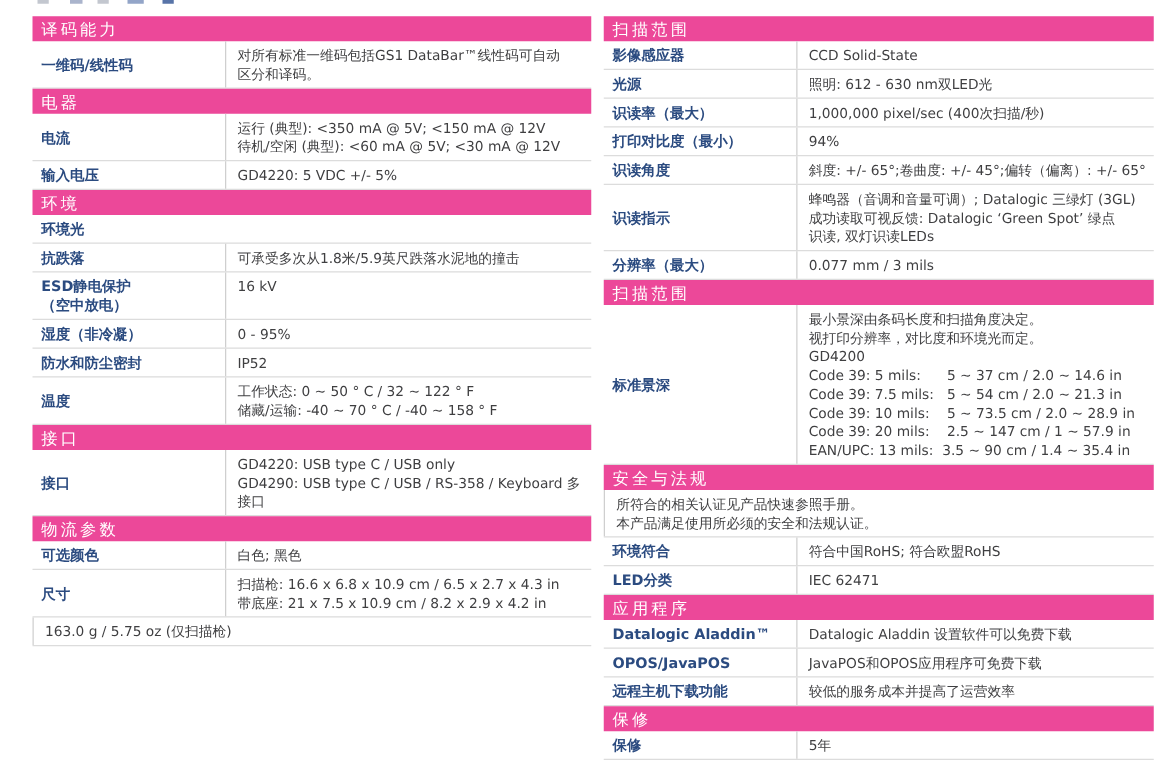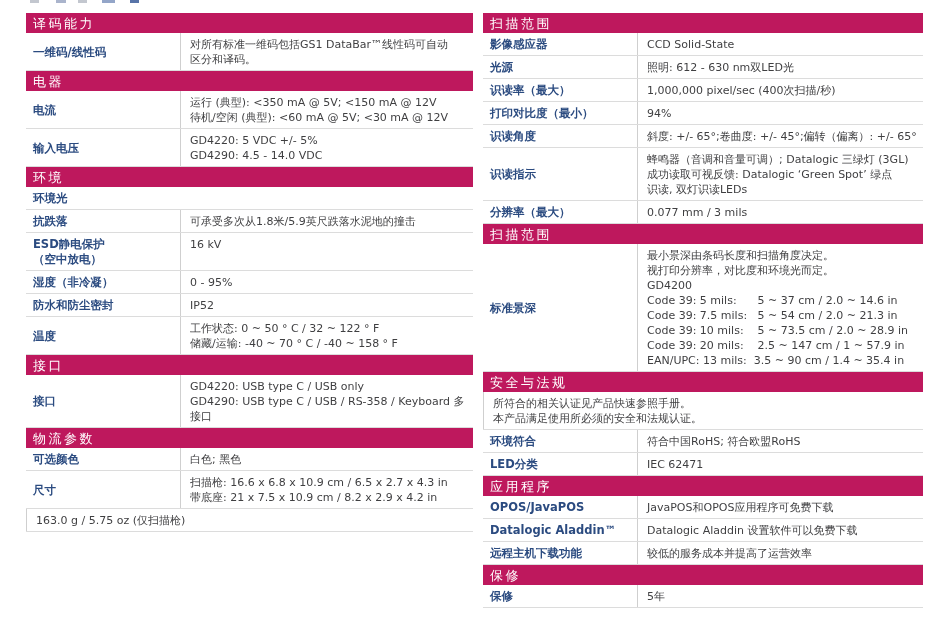--- a/index.html
+++ b/index.html
@@ -17,21 +17,21 @@
   .spec-column {
     position: absolute;
     top: 13px;
   }
   #col-left  { left: 26px;  width: 447px; }
   #col-right { left: 483px; width: 440px; }
 
   .spec-section { width: 100%; }
 
   .sec-bar {
-    background: #be185d;
+    background: #ec4899;
     height: 20px;
     line-height: 20px;
     padding-left: 7px;
     overflow: hidden;
   }
   .sec-title {
     color: #ffffff;
     font-size: 13px;
     letter-spacing: 2.5px;
   }
@@ -116,21 +116,20 @@
           <div class="value-line">运行 (典型): &lt;350 mA @ 5V; &lt;150 mA @ 12V</div>
           <div class="value-line">待机/空闲 (典型): &lt;60 mA @ 5V; &lt;30 mA @ 12V</div>
         </div>
       </div>
       <div class="spec-row">
         <div class="label-cell">
           <div class="label-line">输入电压</div>
         </div>
         <div class="value-cell">
           <div class="value-line">GD4220: 5 VDC +/- 5%</div>
-          <div class="value-line">GD4290: 4.5 - 14.0 VDC</div>
         </div>
       </div>
     </div>
     <div class="spec-section">
       <div class="sec-bar"><span class="sec-title">环境</span></div>
       <div class="spec-row">
         <div class="label-cell">
           <div class="label-line">环境光</div>
         </div>
       </div>
@@ -318,36 +317,36 @@
         </div>
         <div class="value-cell">
           <div class="value-line">IEC 62471</div>
         </div>
       </div>
     </div>
     <div class="spec-section">
       <div class="sec-bar"><span class="sec-title">应用程序</span></div>
       <div class="spec-row">
         <div class="label-cell">
+          <div class="label-line">Datalogic Aladdin™</div>
+        </div>
+        <div class="value-cell">
+          <div class="value-line">Datalogic Aladdin 设置软件可以免费下载</div>
+        </div>
+      </div>
+      <div class="spec-row">
+        <div class="label-cell">
           <div class="label-line">OPOS/JavaPOS</div>
         </div>
         <div class="value-cell">
           <div class="value-line">JavaPOS和OPOS应用程序可免费下载</div>
         </div>
       </div>
       <div class="spec-row">
         <div class="label-cell">
-          <div class="label-line">Datalogic Aladdin™</div>
-        </div>
-        <div class="value-cell">
-          <div class="value-line">Datalogic Aladdin 设置软件可以免费下载</div>
-        </div>
-      </div>
-      <div class="spec-row">
-        <div class="label-cell">
           <div class="label-line">远程主机下载功能</div>
         </div>
         <div class="value-cell">
           <div class="value-line">较低的服务成本并提高了运营效率</div>
         </div>
       </div>
     </div>
     <div class="spec-section">
       <div class="sec-bar"><span class="sec-title">保修</span></div>
       <div class="spec-row">

